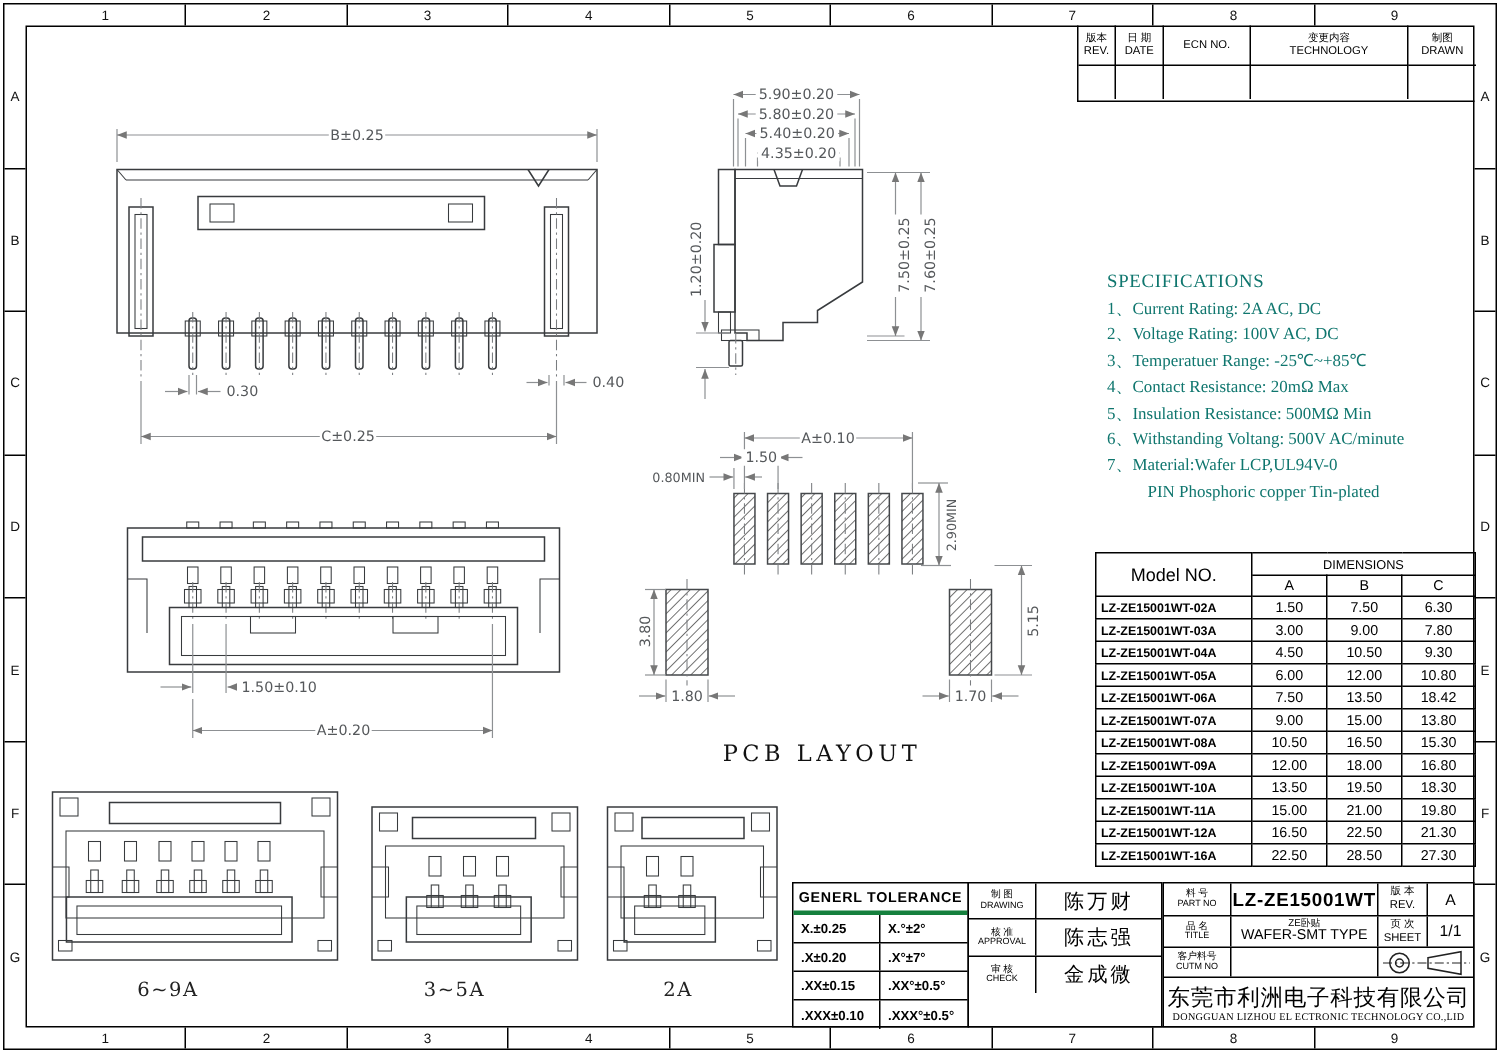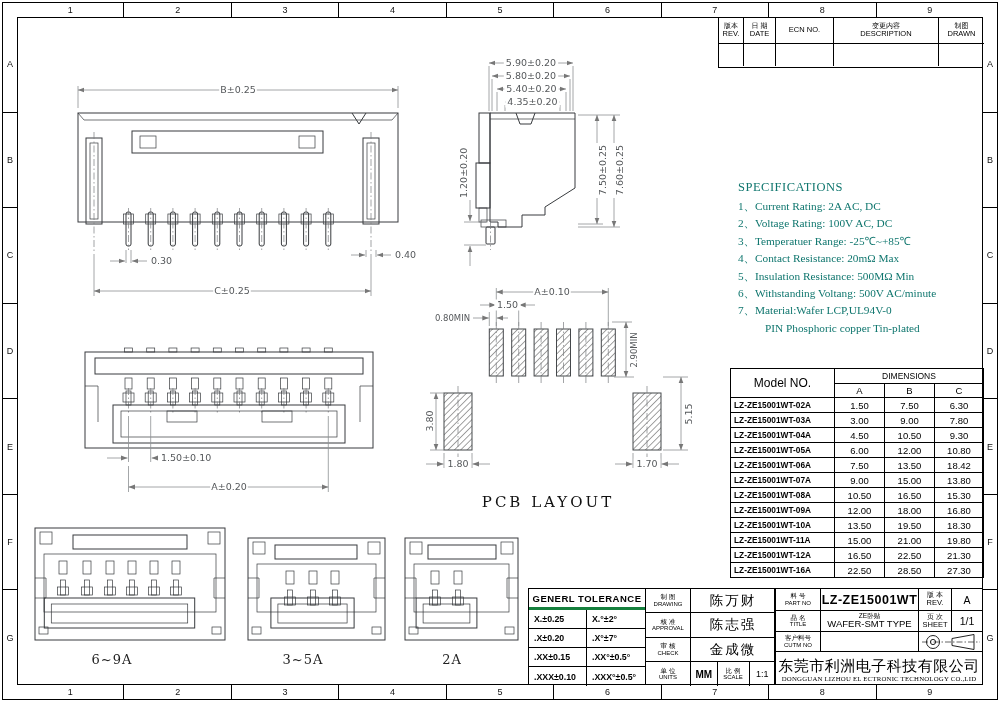--- a/index.html
+++ b/index.html
@@ -149,21 +149,21 @@
     </div>
     <div class="c">
       <span class="cnl">日 期</span>
       <span class="enl">DATE</span>
     </div>
     <div class="c">
       <span class="enl">ECN NO.</span>
     </div>
     <div class="c">
       <span class="cnl">变更内容</span>
-      <span class="enl">DESCRIPTION</span>
+      <span class="enl">TECHNOLOGY</span>
     </div>
     <div class="c">
       <span class="cnl">制图</span>
       <span class="enl">DRAWN</span>
     </div>
     <div class="c r2"></div>
     <div class="c r2"></div>
     <div class="c r2"></div>
     <div class="c r2"></div>
     <div class="c r2"></div>
@@ -639,32 +639,20 @@
       </div>
       <div class="val name">陈志强</div>
     </div>
     <div class="row">
       <div class="lbl">
         <span class="cnl">审 核</span>
         <span class="enl">CHECK</span>
       </div>
       <div class="val name">金成微</div>
     </div>
-    <div class="row">
-      <div class="lbl">
-        <span class="cnl">单 位</span>
-        <span class="enl">UNITS</span>
-      </div>
-      <div class="val u-val">MM</div>
-      <div class="lbl s-lbl">
-        <span class="cnl">比 例</span>
-        <span class="enl">SCALE</span>
-      </div>
-      <div class="val s-val">1:1</div>
-    </div>
   </div>
 
   <div class="abs tb pinfo">
     <div class="row">
       <div class="lbl">
         <span class="cnl">料 号</span>
         <span class="enl">PART NO</span>
       </div>
       <div class="pv part-num">LZ-ZE15001WT</div>
       <div class="rlbl">

